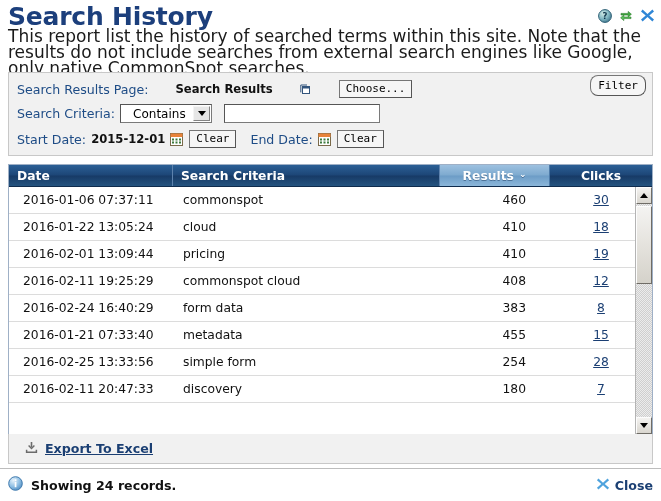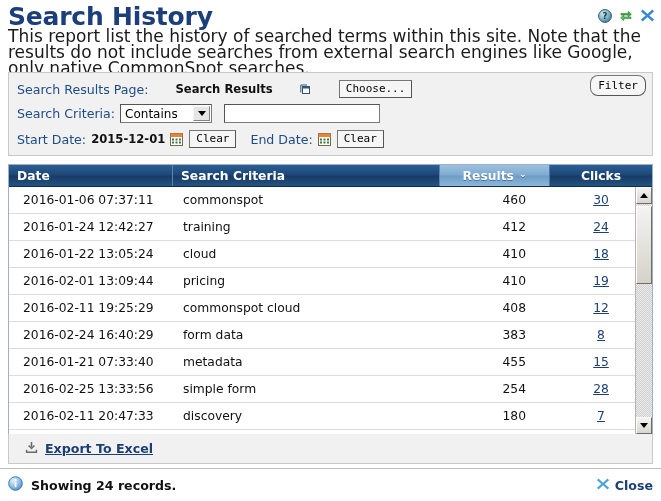--- a/index.html
+++ b/index.html
@@ -94,21 +94,21 @@
     width: 92px; height: 19px;
     background: #ffffff;
     border: 1px solid #7a7a7a;
     border-top-color: #555;
     border-left-color: #555;
     display: flex; align-items: center;
     cursor: pointer;
   }
   .sel-text {
     font-size: 12px; color: #000;
-    padding-left: 4px;
+    padding-left: 12px;
   }
   .sel-arrow {
     position: absolute; right: 1px; top: 1px;
     width: 17px; height: 15px;
     background: #e6e6e6;
     border: 1px solid #f4f4f4;
     border-right-color: #848484;
     border-bottom-color: #848484;
     display: flex; align-items: center; justify-content: center;
   }
@@ -448,26 +448,20 @@
 
     <div class="grid-body">
       <div id="rows-host">
           <div class="row">
             <div class="td c-date">2016-01-06 07:37:11</div>
             <div class="td c-criteria">commonspot</div>
             <div class="td c-results">460</div>
             <div class="td c-clicks"><a>30</a></div>
           </div>
           <div class="row">
-            <div class="td c-date">2016-01-24 12:42:27</div>
-            <div class="td c-criteria">training</div>
-            <div class="td c-results">412</div>
-            <div class="td c-clicks"><a>24</a></div>
-          </div>
-          <div class="row">
             <div class="td c-date">2016-01-22 13:05:24</div>
             <div class="td c-criteria">cloud</div>
             <div class="td c-results">410</div>
             <div class="td c-clicks"><a>18</a></div>
           </div>
           <div class="row">
             <div class="td c-date">2016-02-01 13:09:44</div>
             <div class="td c-criteria">pricing</div>
             <div class="td c-results">410</div>
             <div class="td c-clicks"><a>19</a></div>

